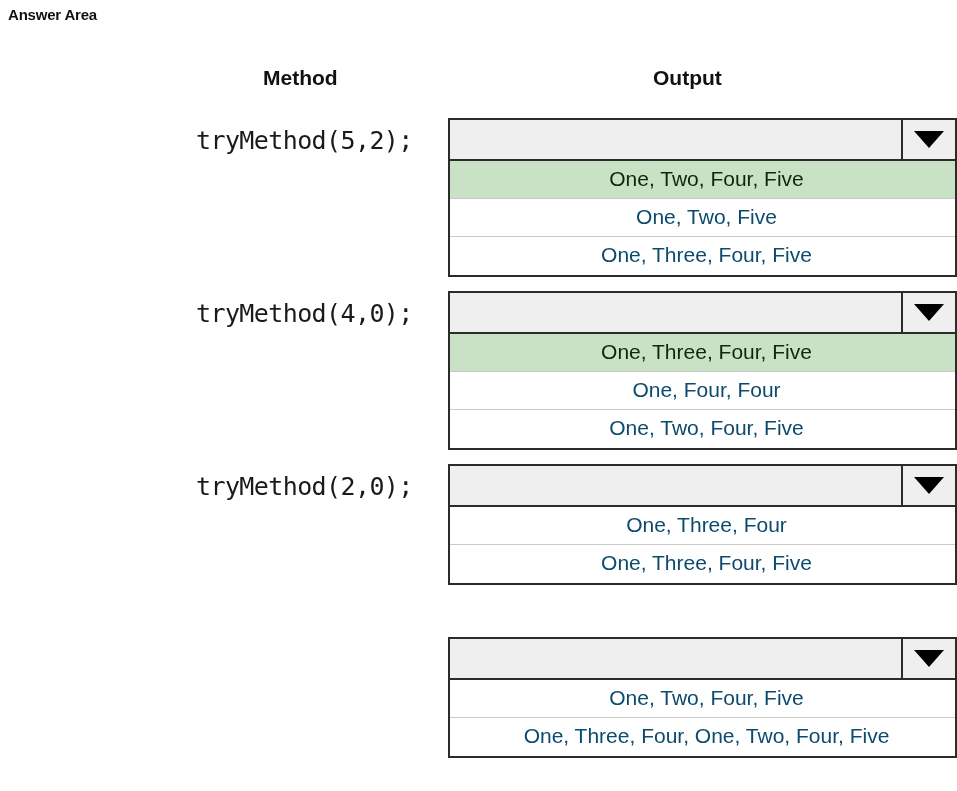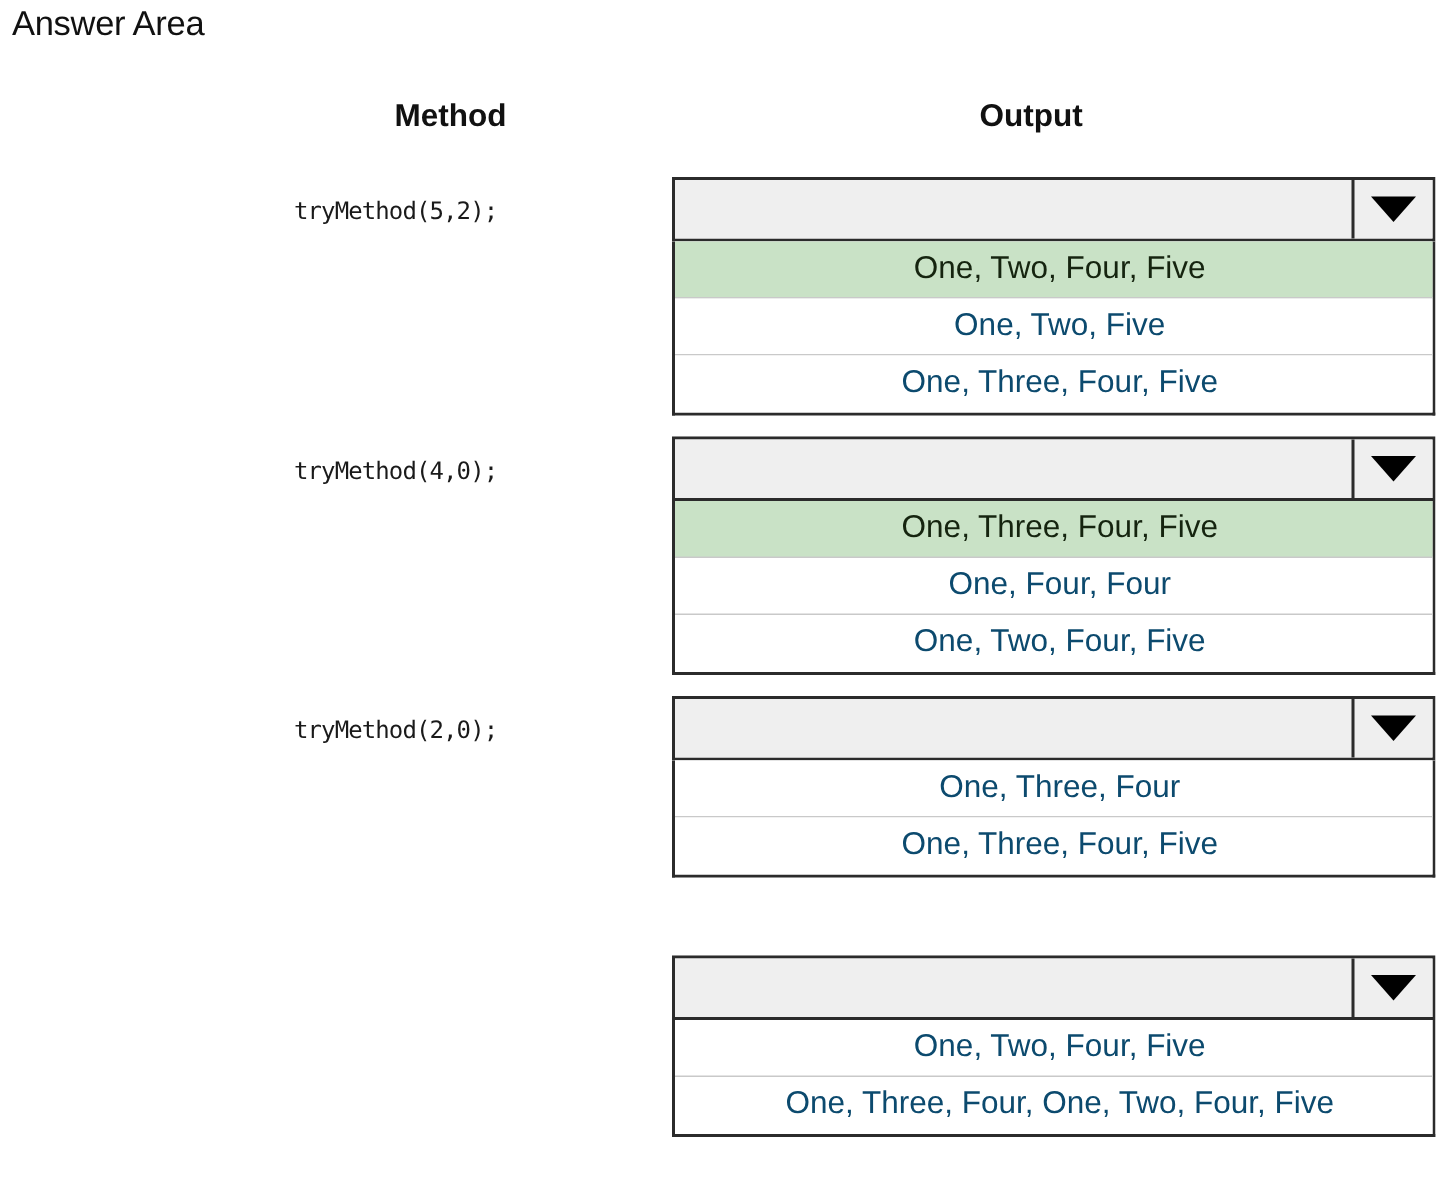--- a/index.html
+++ b/index.html
@@ -15,22 +15,22 @@
     font-family: "Liberation Sans", sans-serif;
     color: #1a1a1a;
     position: relative;
   }
 
   
   .page-title {
     position: absolute;
     left: 8px;
     top: 0px;
-    font-size: 23px;
-    font-weight: normal;
+    font-size: 15px;
+    font-weight: bold;
     letter-spacing: -0.2px;
     color: #111111;
     line-height: 30px;
     white-space: nowrap;
   }
 
   
   .col-headers {
     position: absolute;
     left: 0;
@@ -63,21 +63,21 @@
     height: 173px;
   }
 
   
   .method-label {
     position: absolute;
     left: 196px;
     top: 10px;
     width: 240px;
     font-family: "DejaVu Sans Mono", "Liberation Mono", monospace;
-    font-size: 16px;
+    font-size: 25px;
     letter-spacing: -0.6px;
     color: #1a1a1a;
     white-space: nowrap;
     line-height: 26px;
   }
 
   
   .dropdown {
     position: absolute;
     left: 448px;

